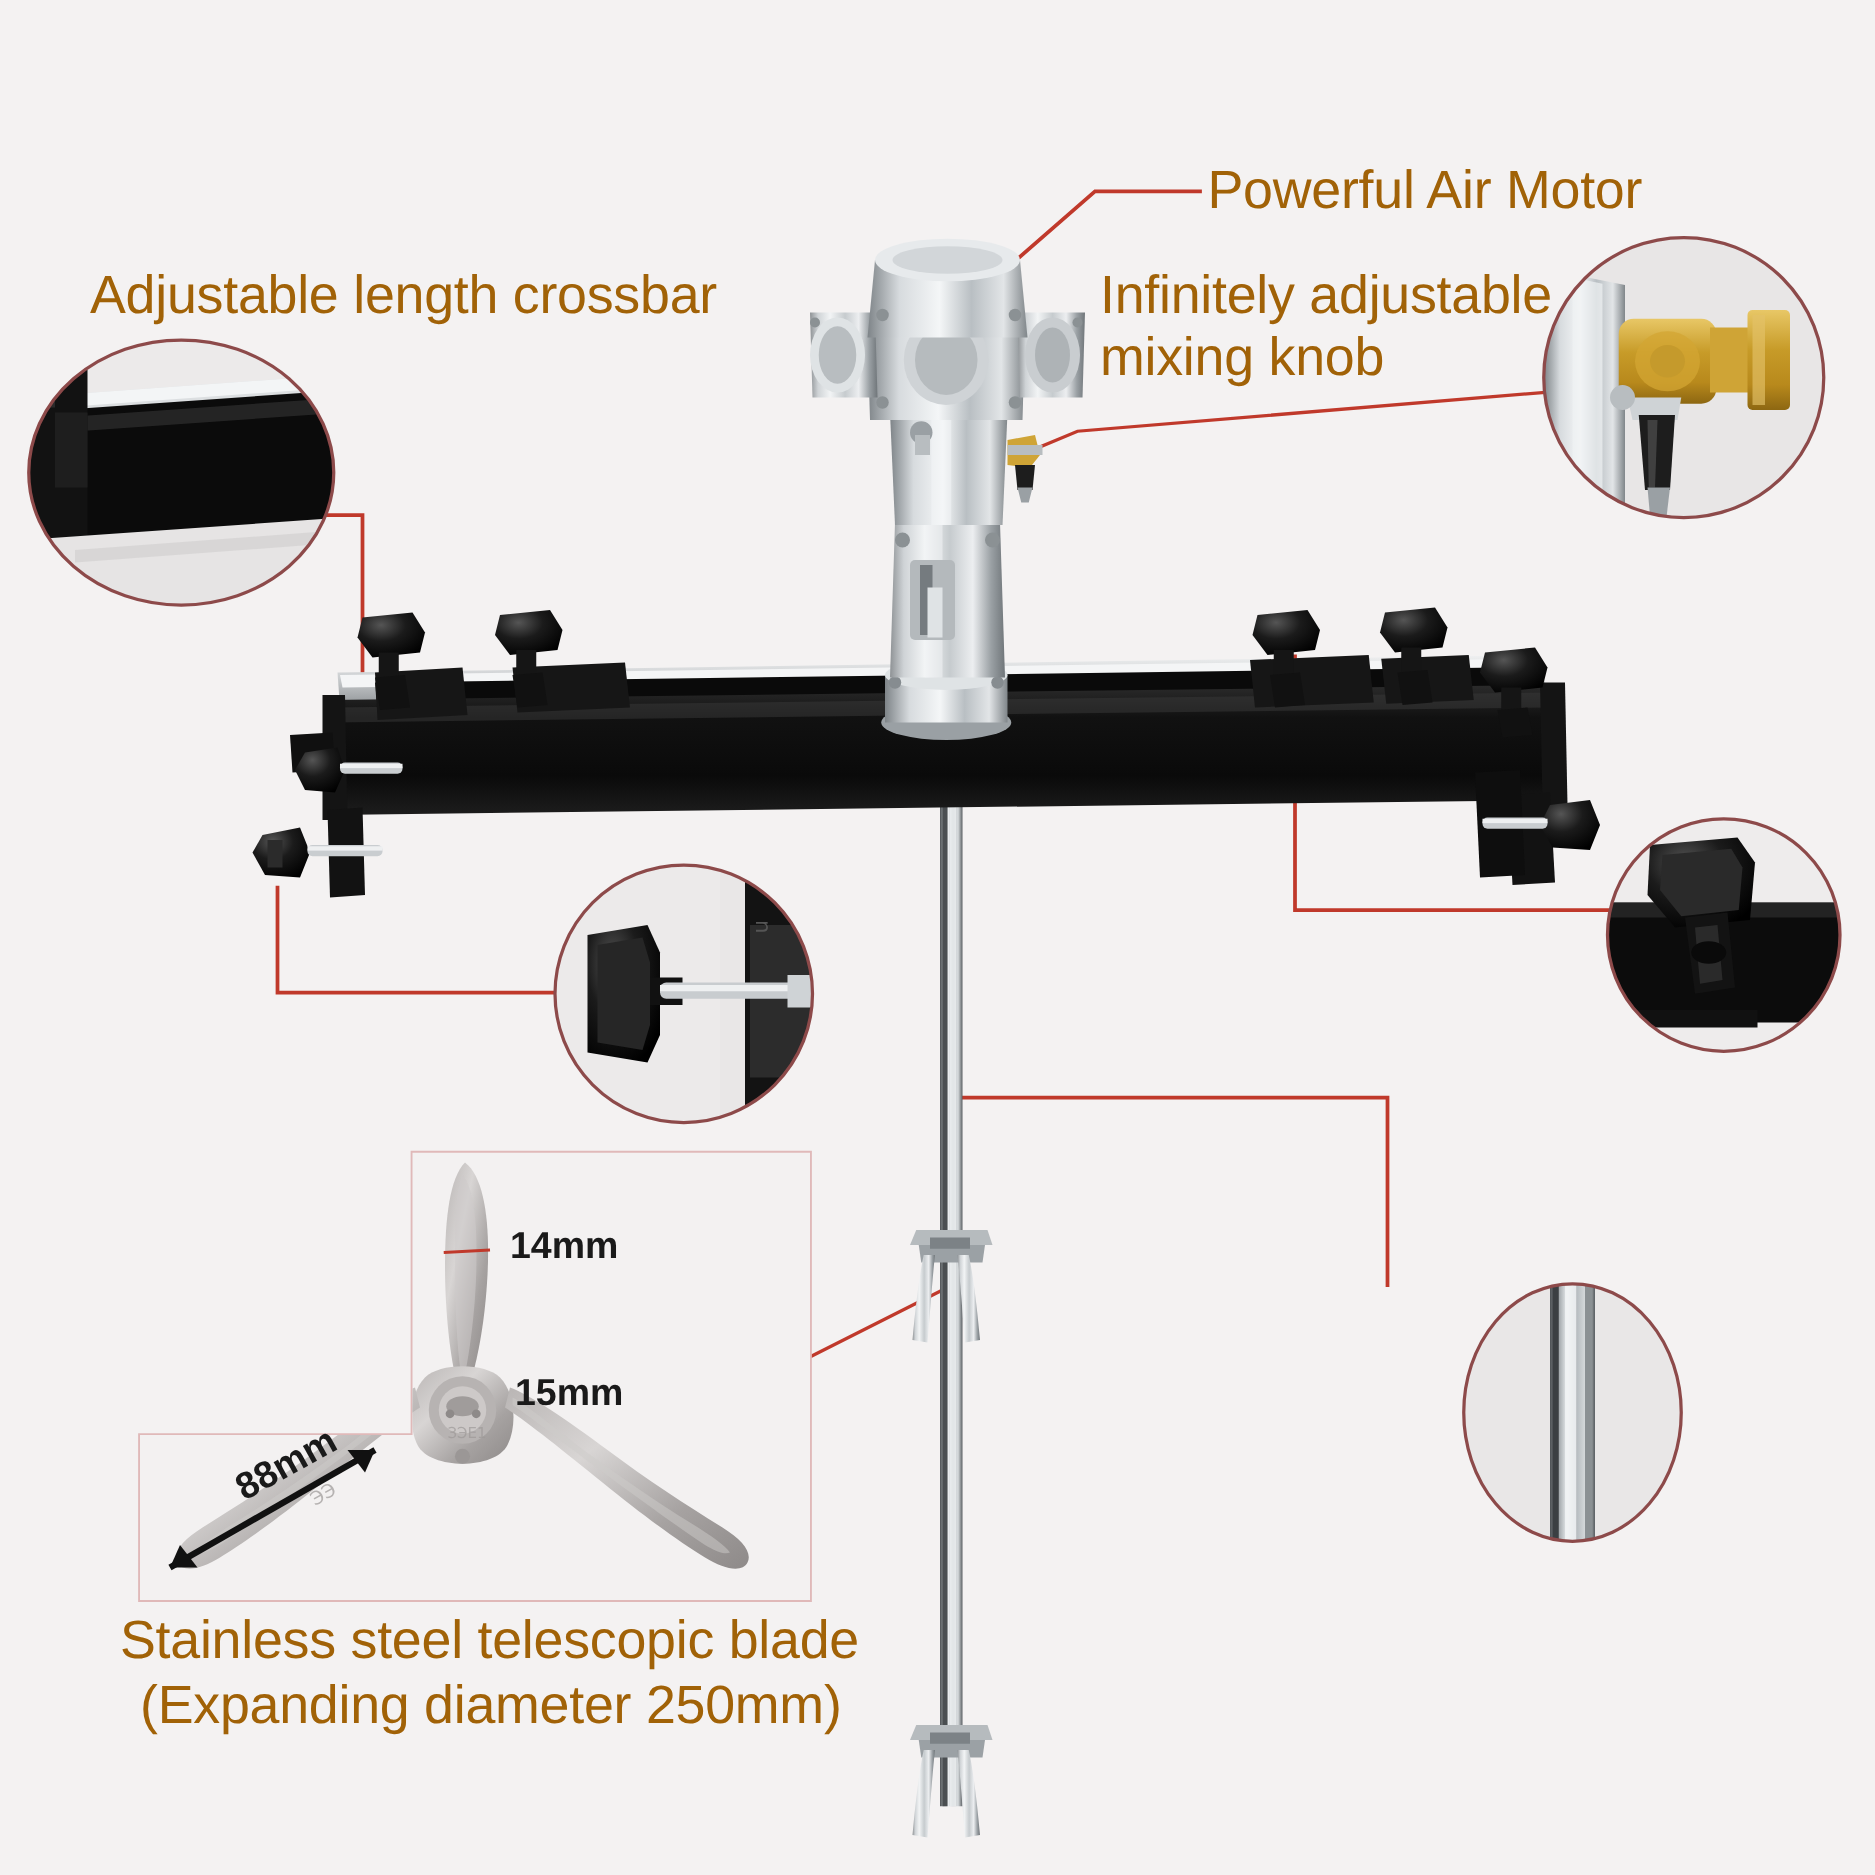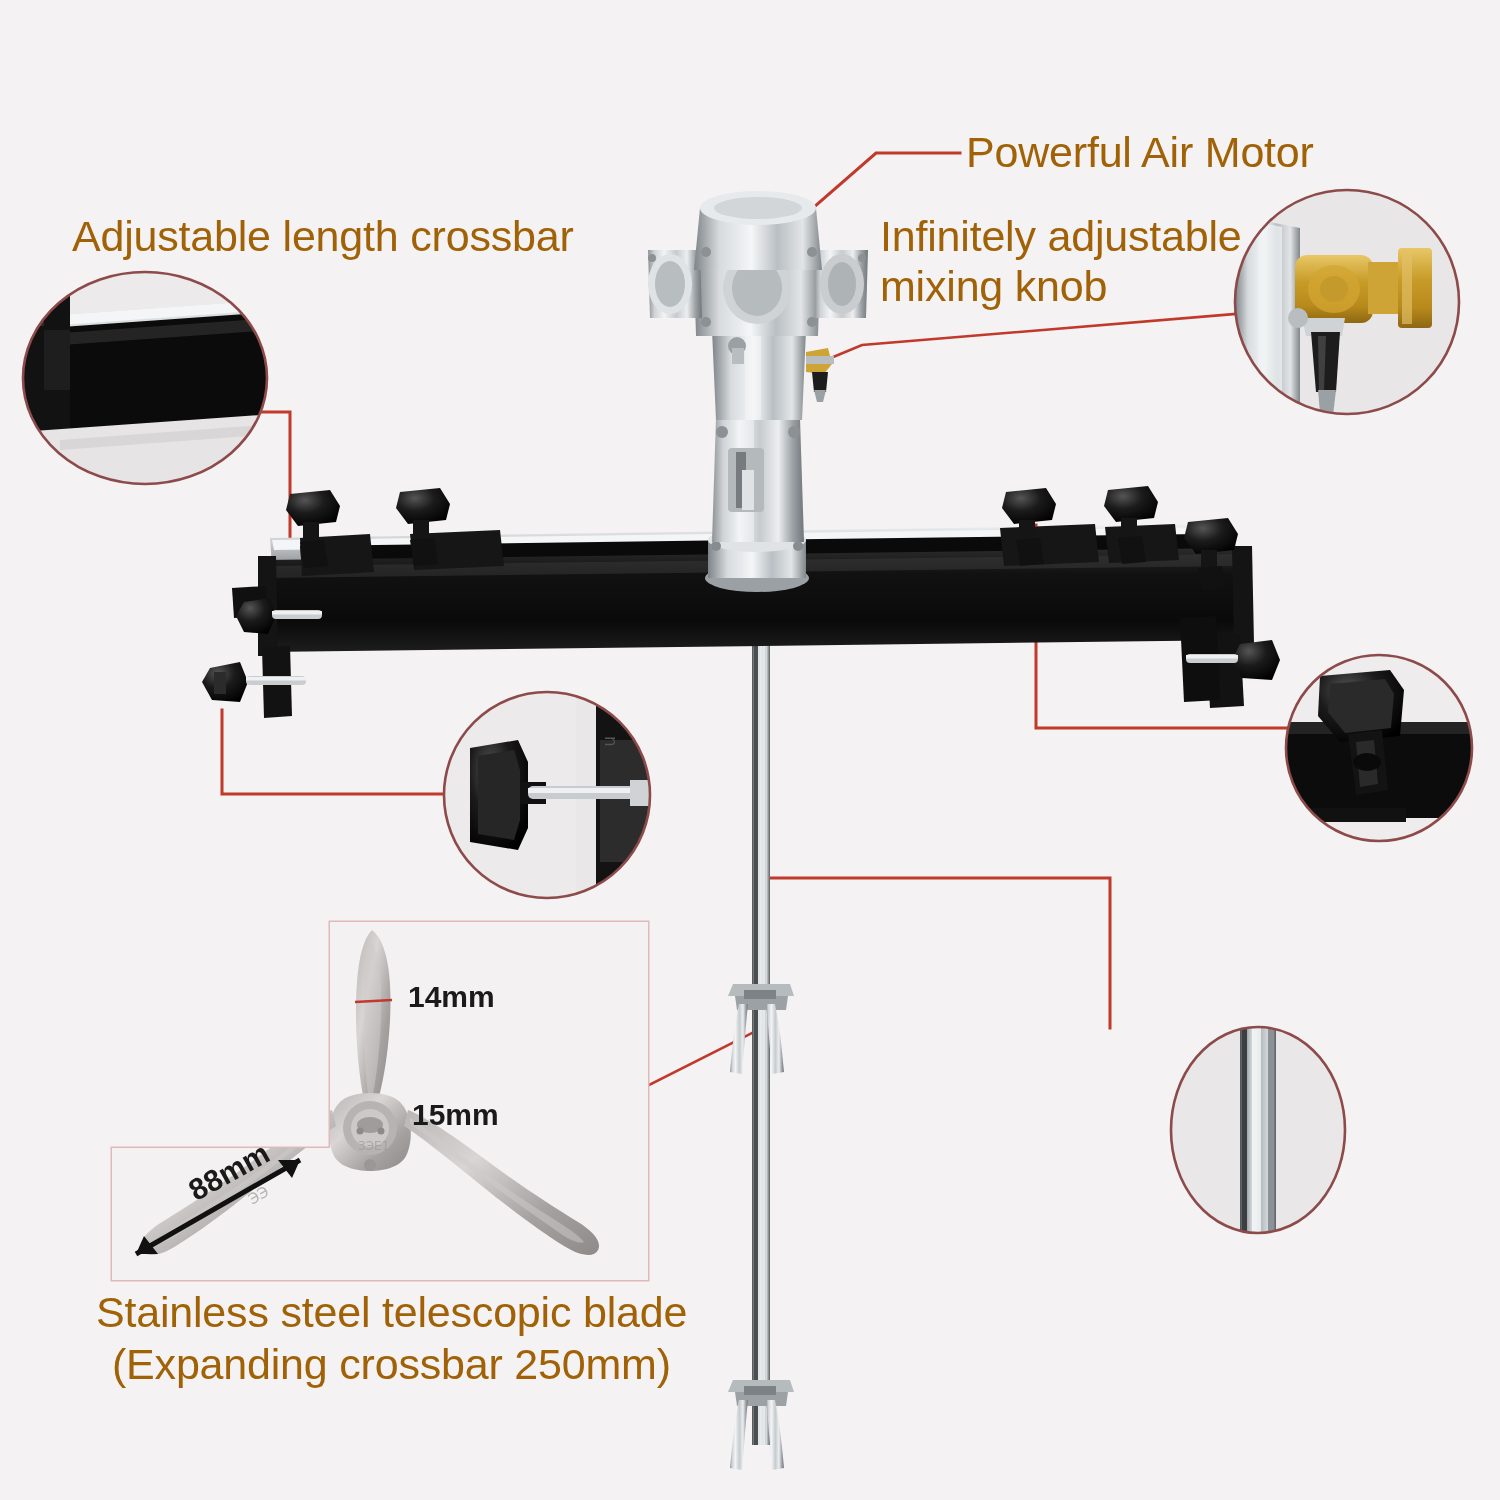--- a/index.html
+++ b/index.html
@@ -450,21 +450,21 @@
 
 <div class="lbl" style="left:880px; top:212px; font-size:43px;">Infinitely adjustable</div>
 
 <div class="lbl" style="left:880px; top:262px; font-size:43px;">mixing knob</div>
 
 
 
 
 <div class="lbl" style="left:96px; top:1288px; font-size:43px;">Stainless steel telescopic blade</div>
 
-<div class="lbl" style="left:112px; top:1340px; font-size:43px;">(Expanding crossbar 250mm)</div>
+<div class="lbl" style="left:112px; top:1340px; font-size:43px;">(Expanding diameter 250mm)</div>
 
 
 <div class="dim" style="left:396px; top:980px; font-size:30px;margin-left:12px;">14mm</div>
 
 <div class="dim" style="left:412px; top:1098px; font-size:30px;">15mm</div>
 
 <div class="dim" style="left:183px; top:1178px; font-size:30px; transform:rotate(-29deg); transform-origin:left top;">88mm</div>
 
 </div>
 

